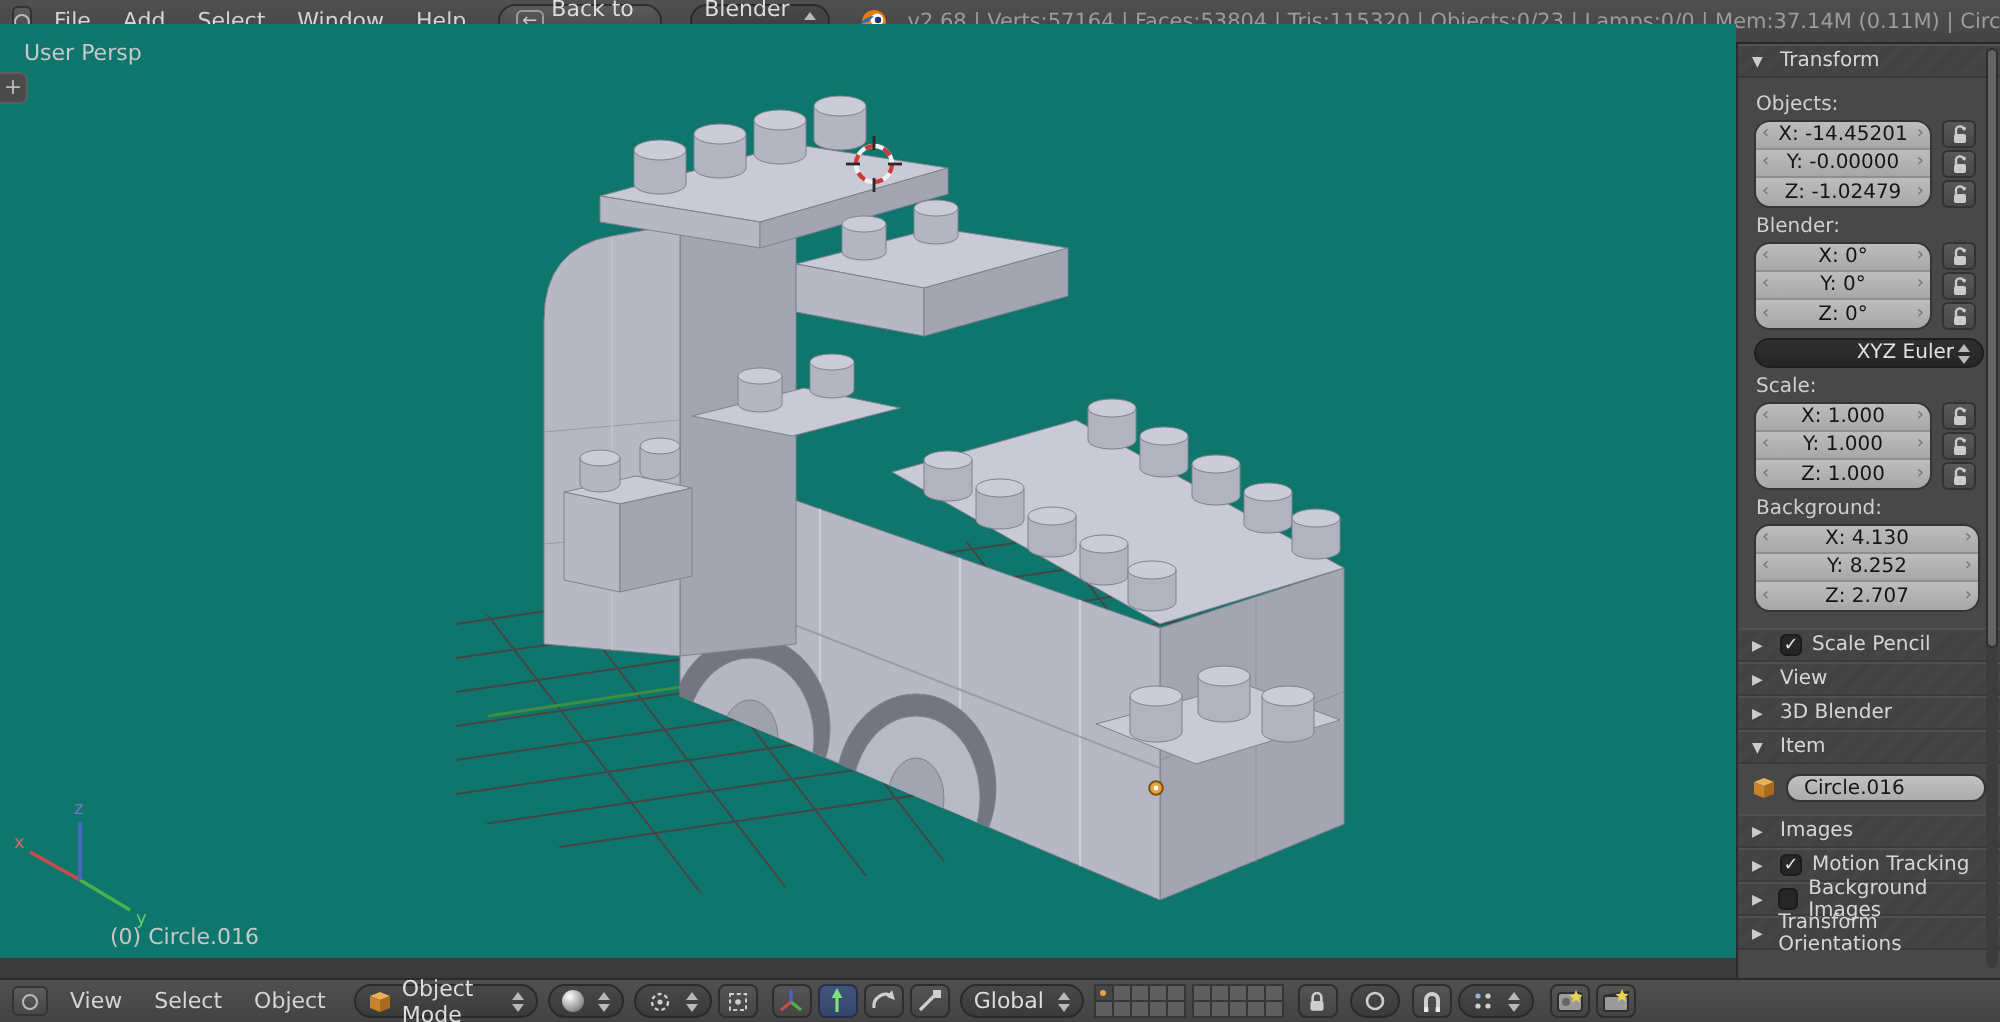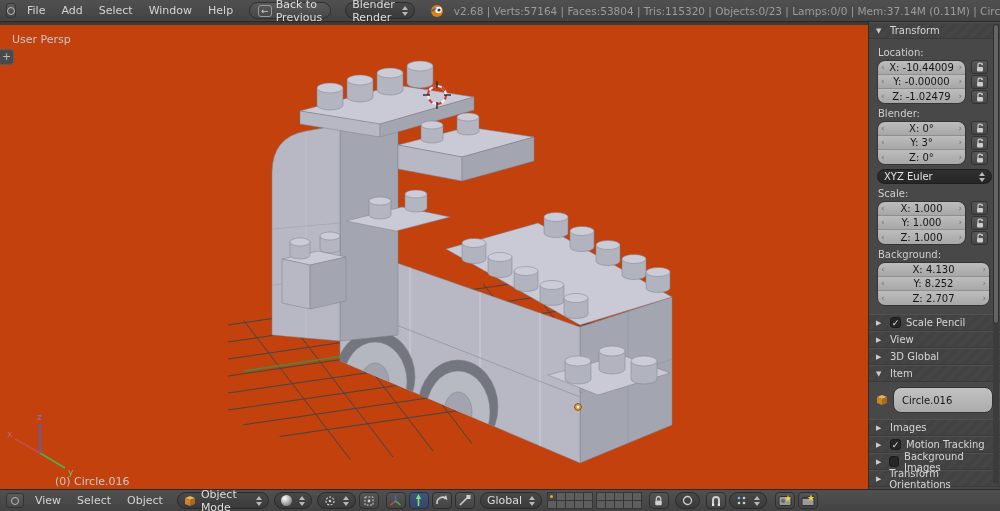--- a/index.html
+++ b/index.html
@@ -27,22 +27,22 @@
     background:linear-gradient(#484848,#3a3a3a); border:1px solid #2a2a2a; border-radius:9px;
     color:#ddd; }
   .updown { display:flex; flex-direction:column; gap:2px; margin-left:2px; }
   .updown b { width:0; height:0; border-left:3px solid transparent; border-right:3px solid transparent; }
   .updown b.u { border-bottom:4px solid #b8b8b8; }
   .updown b.d { border-top:4px solid #b8b8b8; }
   .stats { margin-left:10px; color:#9c9c9c; font-size:10.5px; white-space:nowrap; }
   .blender-logo { width:15px; height:15px; margin-left:14px; position:relative; }
 
   
-  .viewport { position:absolute; left:0; top:25px; width:868px; height:467px;
-    background:#c2410c; overflow:hidden; }
+  .viewport { position:absolute; left:0; top:12px; width:868px; height:467px;
+    background:#0f766e; overflow:hidden; }
   .vp-label { position:absolute; color:#c8c8c8; font-size:11px; }
   .vp-toggle { position:absolute; left:0; top:24px; width:14px; height:16px;
     background:#4a4a4a; border:1px solid #5c5c5c; border-left:none;
     border-radius:0 4px 4px 0; color:#bbb; font-size:11px; line-height:13px; text-align:center; }
 
   
   .sidebar { position:absolute; left:868px; top:22px; width:132px; height:467px;
     background:#484848; border-left:1px solid #2c2c2c; color:#d6d6d6; font-size:10px; }
   .panel-header { height:17px; display:flex; align-items:center; gap:5px; padding:0 7px;
     background:repeating-linear-gradient(135deg,#454545,#454545 4px,#424242 4px,#424242 8px);
@@ -59,23 +59,23 @@
     background:linear-gradient(#bdbdbd,#a7a7a7); color:#151515; font-size:10px;
     border-bottom:1px solid #8f8f8f; padding:0 3px; }
   .nfield:last-child { border-bottom:none; }
   .nfield .val { flex:1; text-align:center; }
   .nfield .arr { color:rgba(0,0,0,.38); font-size:9px; line-height:9px; }
   .locks { display:flex; flex-direction:column; gap:1px; }
   .lockbtn { width:17px; height:14px; border-radius:3px; background:linear-gradient(#585858,#474747);
     border:1px solid #323232; display:flex; align-items:center; justify-content:center; }
   .dd-dark { margin-top:4px; height:15px; border-radius:8px; background:linear-gradient(#2f2f2f,#262626);
     border:1px solid #1e1e1e; display:flex; align-items:center; padding:0 6px; color:#e2e2e2; }
-  .dd-dark .grow { flex:1; }
+  .dd-dark .grow { flex:1;text-align:right; }
   .item-row { display:flex; align-items:center; gap:5px; padding:5px 7px 6px 7px; }
-  .name-field { flex:1; height:26px; border-radius:8px; background:linear-gradient(#c2c2c2,#ababab);
+  .name-field { flex:1; height:14px; border-radius:8px; background:linear-gradient(#c2c2c2,#ababab);
     border:1px solid #333; color:#161616; display:flex; align-items:center; padding:0 8px; }
   .scrollbar { position:absolute; right:1px; top:2px; width:6px; height:460px;
     background:#3c3c3c; border-radius:3px; }
   .scrollbar .handle { position:absolute; left:0; top:0; width:6px; height:300px;
     background:#646464; border-radius:3px; border:1px solid #2e2e2e; }
 
   
   .icon-btn { height:17px; min-width:20px; display:flex; align-items:center; justify-content:center;
     gap:2px; background:linear-gradient(#555,#444); border:1px solid #2e2e2e; border-radius:4px;
     margin-left:3px; padding:0 2px; }
@@ -313,26 +313,26 @@
     <span class="vp-label" style="left:55px;top:450px">(0) Circle.016</span>
   </div>
 
   <div class="sidebar">
     <div class="panel-header">
       <span class="tri">▼</span>
       <span>Transform</span>
     </div>
 
     <div class="side-pad">
-      <div class="f-label">Location:</div>
+      <div class="f-label">Objects:</div>
       <div class="frow">
         <div class="stack">
           <div class="nfield">
               <span class="arr">‹</span>
-              <span class="val">X: -10.44009</span>
+              <span class="val">X: -14.45201</span>
               <span class="arr">›</span>
             </div>
           <div class="nfield">
               <span class="arr">‹</span>
               <span class="val">Y: -0.00000</span>
               <span class="arr">›</span>
             </div>
           <div class="nfield">
               <span class="arr">‹</span>
               <span class="val">Z: -1.02479</span>
@@ -364,21 +364,21 @@
       <div class="f-label">Blender:</div>
       <div class="frow">
         <div class="stack">
           <div class="nfield">
               <span class="arr">‹</span>
               <span class="val">X: 0°</span>
               <span class="arr">›</span>
             </div>
           <div class="nfield">
               <span class="arr">‹</span>
-              <span class="val">Y: 3°</span>
+              <span class="val">Y: 0°</span>
               <span class="arr">›</span>
             </div>
           <div class="nfield">
               <span class="arr">‹</span>
               <span class="val">Z: 0°</span>
               <span class="arr">›</span>
             </div>
         </div>
         <div class="locks">
           <div class="lockbtn">
@@ -475,21 +475,21 @@
       <span class="tri">▶</span>
       <span class="chk">✓</span>
       <span>Scale Pencil</span>
     </div>
     <div class="panel-header">
       <span class="tri">▶</span>
       <span>View</span>
     </div>
     <div class="panel-header">
       <span class="tri">▶</span>
-      <span>3D Global</span>
+      <span>3D Blender</span>
     </div>
     <div class="panel-header">
       <span class="tri">▼</span>
       <span>Item</span>
     </div>
     <div class="item-row">
       <svg class="cube" viewBox="0 0 12 12">
         <polygon points="6,1 11,3 6,5 1,3" fill="#eab257"></polygon>
         <polygon points="1,3 6,5 6,11 1,9" fill="#c9832a"></polygon>
         <polygon points="11,3 6,5 6,11 11,9" fill="#a96a1d"></polygon>

